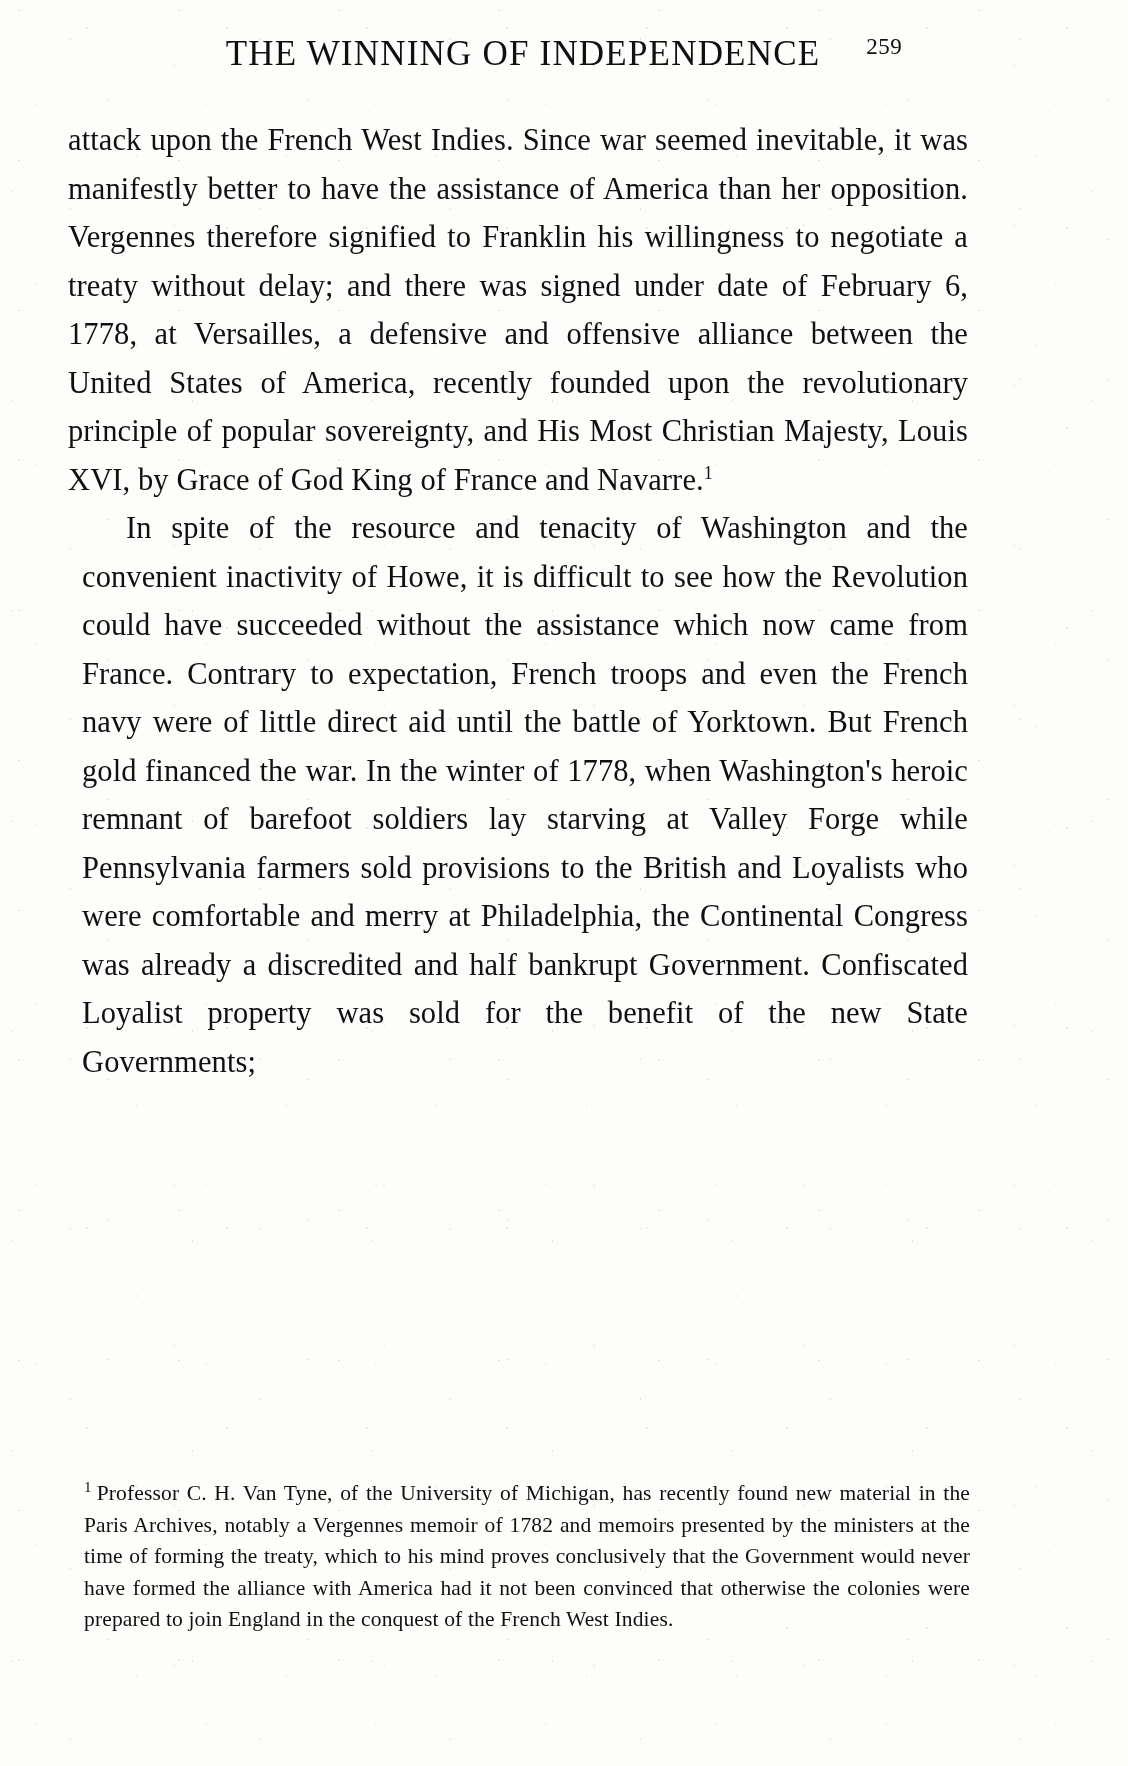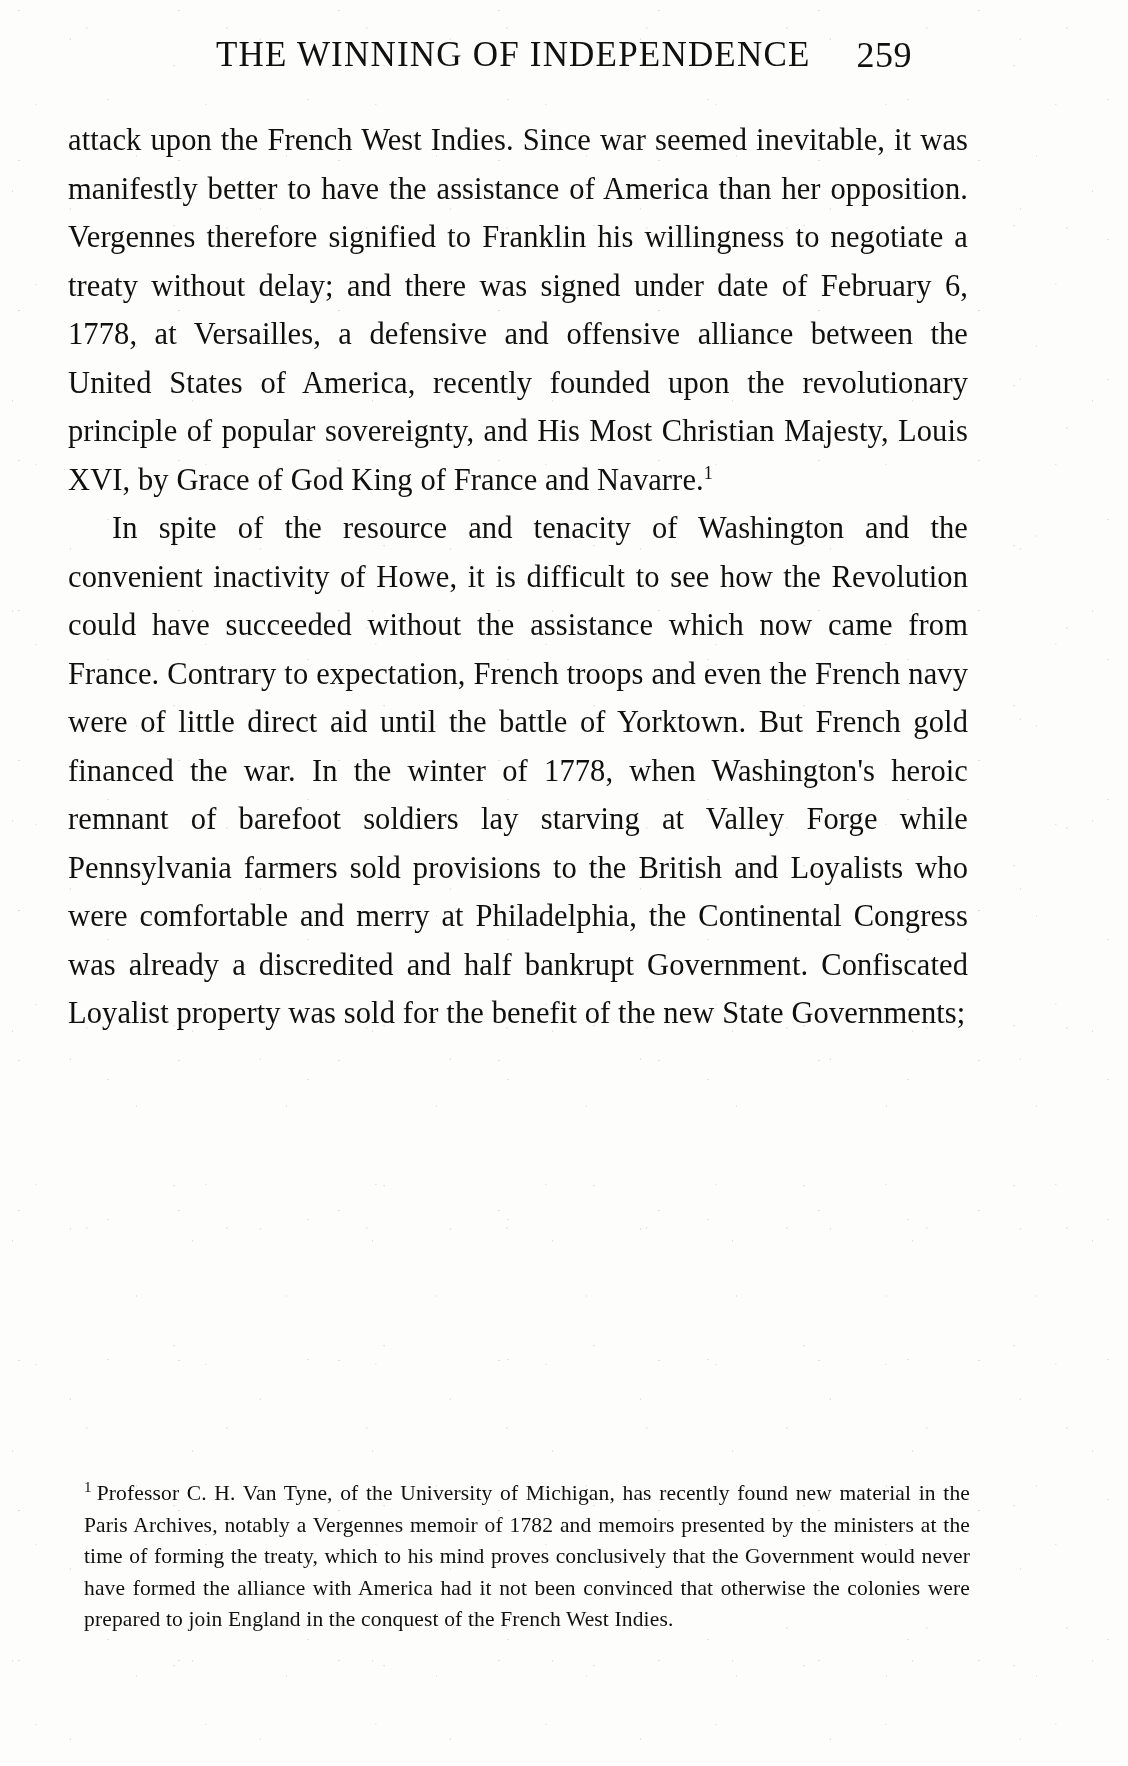--- a/index.html
+++ b/index.html
@@ -34,30 +34,30 @@
     background-size: 160px 150px, 190px 170px, 140px 200px, 210px 160px, 170px 180px, 200px 140px, 150px 190px, 180px 210px;
     opacity: 0.55;
   }
 
   .header {
     position: absolute;
     top: 34px;
     left: 96px;
     right: 96px;
     display: flex;
-    align-items: center;
+    align-items: flex-start;
     justify-content: center;
   }
   .header-title {
     font-size: 35px;
     letter-spacing: 1.2px;
     white-space: nowrap;
   }
   .header-page {
-    font-size: 36px;
+    font-size: 23px;
     margin-left: 46px;
     letter-spacing: 0.5px;
   }
 
   .body-col {
     position: absolute;
     top: 116px;
     left: 68px;
     width: 900px;
   }
@@ -68,20 +68,21 @@
     line-height: 48.5px;
     text-align: justify;
     text-justify: inter-word;
     letter-spacing: 0.1px;
   }
   p.para + p.para {
     margin-top: 0px;
   }
   p.indent {
     text-indent: 44px;
+    margin-left: 14px;
   }
   sup.fnref {
     font-size: 18px;
     vertical-align: super;
     line-height: 0;
   }
 
   .footnote-wrap {
     position: absolute;
     top: 1478px;

